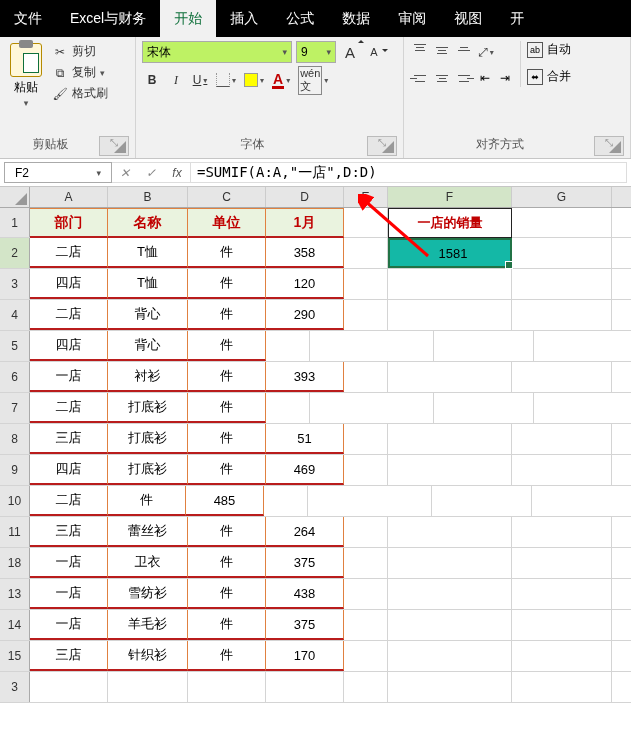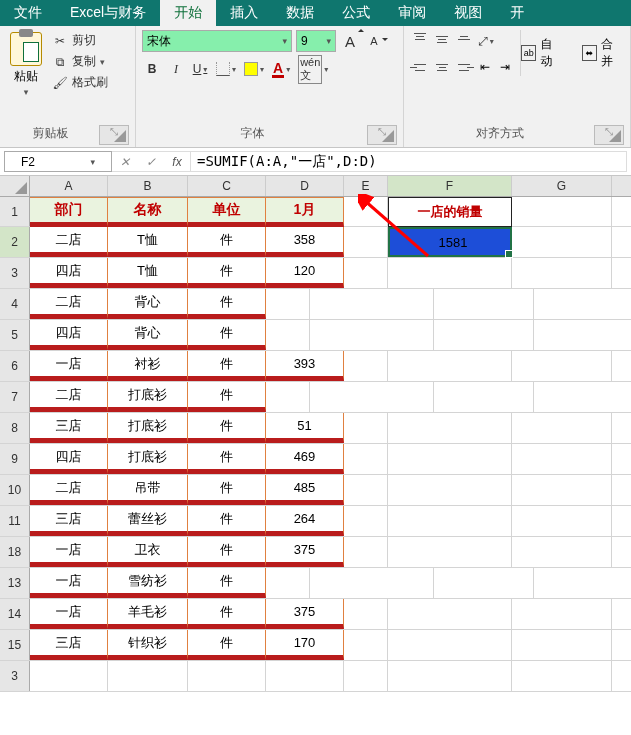--- a/index.html
+++ b/index.html
@@ -1,19 +1,19 @@
 <!DOCTYPE html>
 <html><head>
 <meta charset="utf-8">
 <style>
 * { margin: 0; padding: 0; box-sizing: border-box; }
 body { font-family: "Microsoft YaHei", SimSun, Arial, sans-serif; font-size: 12px; background: #fff; user-select: none; width: 631px; height: 735px; overflow: hidden; position: relative; }
 
 
-.menubar { background: #0f766e; height: 26px; display: flex; align-items: stretch; color: #fff; text-align: center; }
+.menubar { background: #000000; height: 37px; display: flex; align-items: stretch; color: #fff; text-align: center; }
 .menubar .tab { padding: 0 14px; display: flex; align-items: center; font-size: 14px; cursor: pointer; }
 .menubar .tab.active { background: #f1f1f1; color: #0f703b; }
 
 
 .ribbon { background: #f1f1f1; border-bottom: 1px solid #c6c6c6; display: flex; height: 122px; }
 .ribbon-group { border-right: 1px solid #d4d4d4; padding: 4px 6px 2px 6px; display: flex; flex-direction: column; justify-content: space-between; }
 .ribbon-group-label { text-align: center; color: #555; font-size: 12px; padding-top: 2px; }
 .ribbon-group-label .corner { float: right; font-size: 10px; color: #888; padding: 0 2px; border: 1px solid #bbb; margin-left: 4px; }
 
 
@@ -24,21 +24,21 @@
 .paste-icon::after { content: ""; position: absolute; bottom: 3px; right: 2px; width: 14px; height: 18px; background: #fff; border: 1px solid #0f703b; }
 .paste-label { font-size: 12px; }
 .paste-dd { font-size: 9px; color: #555; }
 .clip-side { display: flex; flex-direction: column; gap: 4px; padding-top: 2px; }
 .clip-item { display: flex; align-items: center; gap: 4px; font-size: 12px; color: #333; }
 .mini-icon { width: 16px; height: 16px; display: inline-flex; align-items: center; justify-content: center; }
 
 
 .font-body { display: flex; flex-direction: column; gap: 6px; }
 .font-row { display: flex; align-items: center; gap: 4px; }
-.font-select { background: #86efac; border: 1px solid #aaa; height: 22px; display: flex; align-items: center; padding: 0 4px; }
+.font-select { background: #bef264; border: 1px solid #aaa; height: 22px; display: flex; align-items: center; padding: 0 4px; }
 .font-name { width: 150px; justify-content: space-between; }
 .font-size { width: 40px; justify-content: space-between; }
 .dd-arrow { font-size: 9px; color: #555; }
 .aa-big { font-size: 15px; position: relative; }
 .aa-small { font-size: 11px; position: relative; }
 .aa-big::after, .aa-small::after { content:""; position:absolute; top:-1px; right:-4px; border:3px solid transparent; }
 .aa-big::after { border-bottom-color:#333; top:-4px; }
 .aa-small::after { border-top-color:#333; top:8px; }
 .font-btn { min-width: 20px; height: 22px; display: inline-flex; align-items: center; justify-content: center; padding: 0 2px; color: #333; position: relative; }
 .font-btn.dd::after { content: "▾"; font-size: 8px; margin-left: 2px; color: #555; }
@@ -48,27 +48,27 @@
 .wen { font-size: 11px; border: 1px solid #888; padding: 0 1px; }
 
 
 .align-body { display: flex; gap: 6px; }
 .align-col { display: flex; flex-direction: column; gap: 6px; }
 .align-row { display: flex; gap: 2px; }
 .align-btn { width: 20px; height: 18px; display: flex; flex-direction: column; align-items: center; justify-content: center; gap: 2px; }
 .align-btn span { display: block; height: 1px; background: #555; }
 .rot-icon { font-size: 12px; }
 .indent-btn { width:18px; height:18px; display:flex; align-items:center; justify-content:center; }
-.wrap-merge { display:flex; flex-direction:row; gap:18px; border-left:1px solid #d4d4d4; }
+.wrap-merge { display:flex; flex-direction:column; gap:10px; padding-left:6px; border-left:1px solid #d4d4d4; }
 .wm-item { display:flex; align-items:center; gap:4px; font-size:12px; }
 .wm-icon { width:16px; height:16px; border:1px solid #555; display:inline-flex; align-items:center; justify-content:center; font-size:9px; }
 
 
 .fbar-row { display: flex; align-items: stretch; border-bottom: 1px solid #c6c6c6; height: 28px; background: #fff; }
-.name-box { width: 108px; border: 1px solid #aaa; margin: 3px 0 3px 4px; display: flex; align-items: center; padding: 0 16px; background: #fff; justify-content: space-between; }
+.name-box { width: 108px; border: 1px solid #aaa; margin: 3px 0 3px 4px; display: flex; align-items: center; padding: 0 10px; background: #fff; justify-content: space-between; }
 .fbar-btns { display: flex; align-items: center; border: 1px solid #ddd; border-left: none; margin: 3px 0; }
 .fbar-btn { width: 26px; display: flex; align-items: center; justify-content: center; color: #888; font-style: italic; }
 .fbar-btn.fx { font-style: italic; color: #555; }
 .formula-input { flex: 1; border: 1px solid #ddd; border-left: none; margin: 3px 4px 3px 0; display: flex; align-items: center; padding: 0 6px; font-family: SimSun, monospace; font-size: 14px; cursor: text; }
 
 
 .grid { position: relative; }
 .col-headers { display: flex; background: #e6e6e6; border-bottom: 1px solid #aaa; }
 .corner { width: 30px; height: 20px; border-right: 1px solid #aaa; background: #e6e6e6; position: relative; }
 .corner::after { content:""; position:absolute; right:2px; bottom:2px; border:6px solid transparent; border-right-color:#999; border-bottom-color:#999; }
@@ -81,47 +81,47 @@
 
 .colA { width: 78px; }
 .colB { width: 80px; }
 .colC { width: 78px; }
 .colD { width: 78px; }
 .colE { width: 44px; }
 .colF { width: 124px; }
 .colG { width: 100px; }
 
 
-.data-area .cell.dt { border-right: 1px solid #e08040; border-bottom: 5px solid #b91c1c; }
+.data-area .cell.dt { border-right: 1px solid #e08040; border-bottom: 2px solid #b91c1c; }
 .data-area .row:first-child .cell.dt { border-top: 1px solid #e08040; }
 .cell.dt:first-of-type { border-left: 1px solid #e08040; }
 
 .hdr-row { height: 30px; }
 .hdr-cell { background: #eaf3df; font-weight: bold; color: #c00000; font-size: 14px; }
 
 
 .f-header { border: 1px solid #222 !important; font-weight: bold; color: #c00000; background: #fff; }
-.f-value { border: 1px solid #222 !important; border-top: none !important; background: #1d4ed8; position: relative; padding-left: 6px; }
+.f-value { border: 1px solid #222 !important; border-top: none !important; background: #14b8a6; position: relative; padding-left: 6px; }
 .f-value.selected { border: 2px solid #217346 !important; }
 .f-value.selected::after { content:""; position:absolute; right:-3px; bottom:-3px; width:6px; height:6px; background:#217346; border:1px solid #fff; }
 
 
 .arrow-ann { position: absolute; pointer-events: none; }
 
 </style>
 </head>
 <body>
 
 <div class="menubar">
   <div class="tab">文件</div>
   <div class="tab">Excel与财务</div>
   <div class="tab active">开始</div>
   <div class="tab">插入</div>
+  <div class="tab">公式</div>
   <div class="tab">数据</div>
-  <div class="tab">公式</div>
   <div class="tab">审阅</div>
   <div class="tab">视图</div>
   <div class="tab">开</div>
 </div>
 
 <div class="ribbon">
 
   <div class="ribbon-group" style="width:136px">
     <div class="clipboard-body">
       <div class="paste-big">
@@ -307,20 +307,21 @@
         <div class="cell dt colD">120</div>
         <div class="cell colE"></div>
         <div class="cell colF"></div>
         <div class="cell colG"></div>
       </div>
     <div class="row">
         <div class="row-h">4</div>
         <div class="cell dt colA">二店</div>
         <div class="cell dt colB">背心</div>
         <div class="cell dt colC">件</div>
+        <div class="cell dt colD">290</div>
         <div class="cell colE"></div>
         <div class="cell colF"></div>
         <div class="cell colG"></div>
       </div>
     <div class="row">
         <div class="row-h">5</div>
         <div class="cell dt colA">四店</div>
         <div class="cell dt colB">背心</div>
         <div class="cell dt colC">件</div>
         <div class="cell colE"></div>
@@ -362,21 +363,20 @@
         <div class="cell dt colB">打底衫</div>
         <div class="cell dt colC">件</div>
         <div class="cell dt colD">469</div>
         <div class="cell colE"></div>
         <div class="cell colF"></div>
         <div class="cell colG"></div>
       </div>
     <div class="row">
         <div class="row-h">10</div>
         <div class="cell dt colA">二店</div>
-        <div class="cell dt colB">吊带</div>
         <div class="cell dt colC">件</div>
         <div class="cell dt colD">485</div>
         <div class="cell colE"></div>
         <div class="cell colF"></div>
         <div class="cell colG"></div>
       </div>
     <div class="row">
         <div class="row-h">11</div>
         <div class="cell dt colA">三店</div>
         <div class="cell dt colB">蕾丝衫</div>
@@ -394,20 +394,21 @@
         <div class="cell dt colD">375</div>
         <div class="cell colE"></div>
         <div class="cell colF"></div>
         <div class="cell colG"></div>
       </div>
     <div class="row">
         <div class="row-h">13</div>
         <div class="cell dt colA">一店</div>
         <div class="cell dt colB">雪纺衫</div>
         <div class="cell dt colC">件</div>
+        <div class="cell dt colD">438</div>
         <div class="cell colE"></div>
         <div class="cell colF"></div>
         <div class="cell colG"></div>
       </div>
     <div class="row">
         <div class="row-h">14</div>
         <div class="cell dt colA">一店</div>
         <div class="cell dt colB">羊毛衫</div>
         <div class="cell dt colC">件</div>
         <div class="cell dt colD">375</div>

